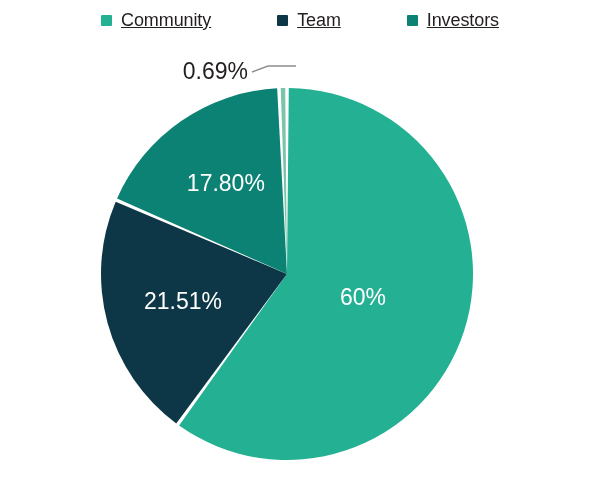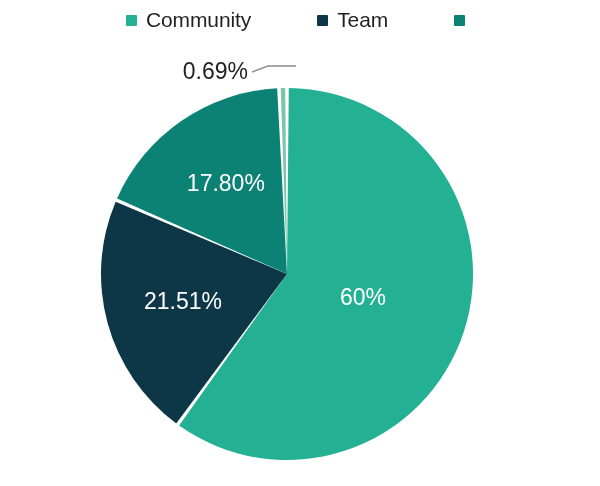--- a/index.html
+++ b/index.html
@@ -45,24 +45,25 @@
     padding-left: 32px;
   }
   .legend-swatch {
     width: 11px;
     height: 11px;
     flex: 0 0 auto;
     margin-right: 9px;
     border-radius: 1px;
   }
   .legend-label {
-    font-size: 21px;
+    font-size: 18px;
     line-height: 22px;
     color: #231f20;
     letter-spacing: -0.1px;
+    text-decoration: underline;
   }
 
   
   .pie-wrap {
     position: absolute;
     left: 0;
     top: 34px;
     width: 600px;
     height: 452px;
   }
@@ -103,20 +104,21 @@
       <span class="legend-label">Community</span>
     </div>
 
     <div class="legend-item">
       <span class="legend-swatch" style="background: rgb(13, 55, 70);"></span>
       <span class="legend-label">Team</span>
     </div>
 
     <div class="legend-item">
       <span class="legend-swatch" style="background: rgb(11, 130, 116);"></span>
+      <span class="legend-label">Investors</span>
     </div>
 
 
   </div>
 
   <div class="pie-wrap">
     <svg class="pie-svg" viewBox="0 0 600 452">
       <g id="slices-group">
           <path d="M 287 240 L 288.7854444040064 54.008569583756895 A 186 186 0 1 1 179.1214350139035 391.5196859043093 Z" fill="#23b093"></path>
           <path d="M 287 240 L 176.2325252831978 389.4207701253831 A 186 186 0 0 1 115.64183462918479 167.6648138127208 Z" fill="#0d3746"></path>

